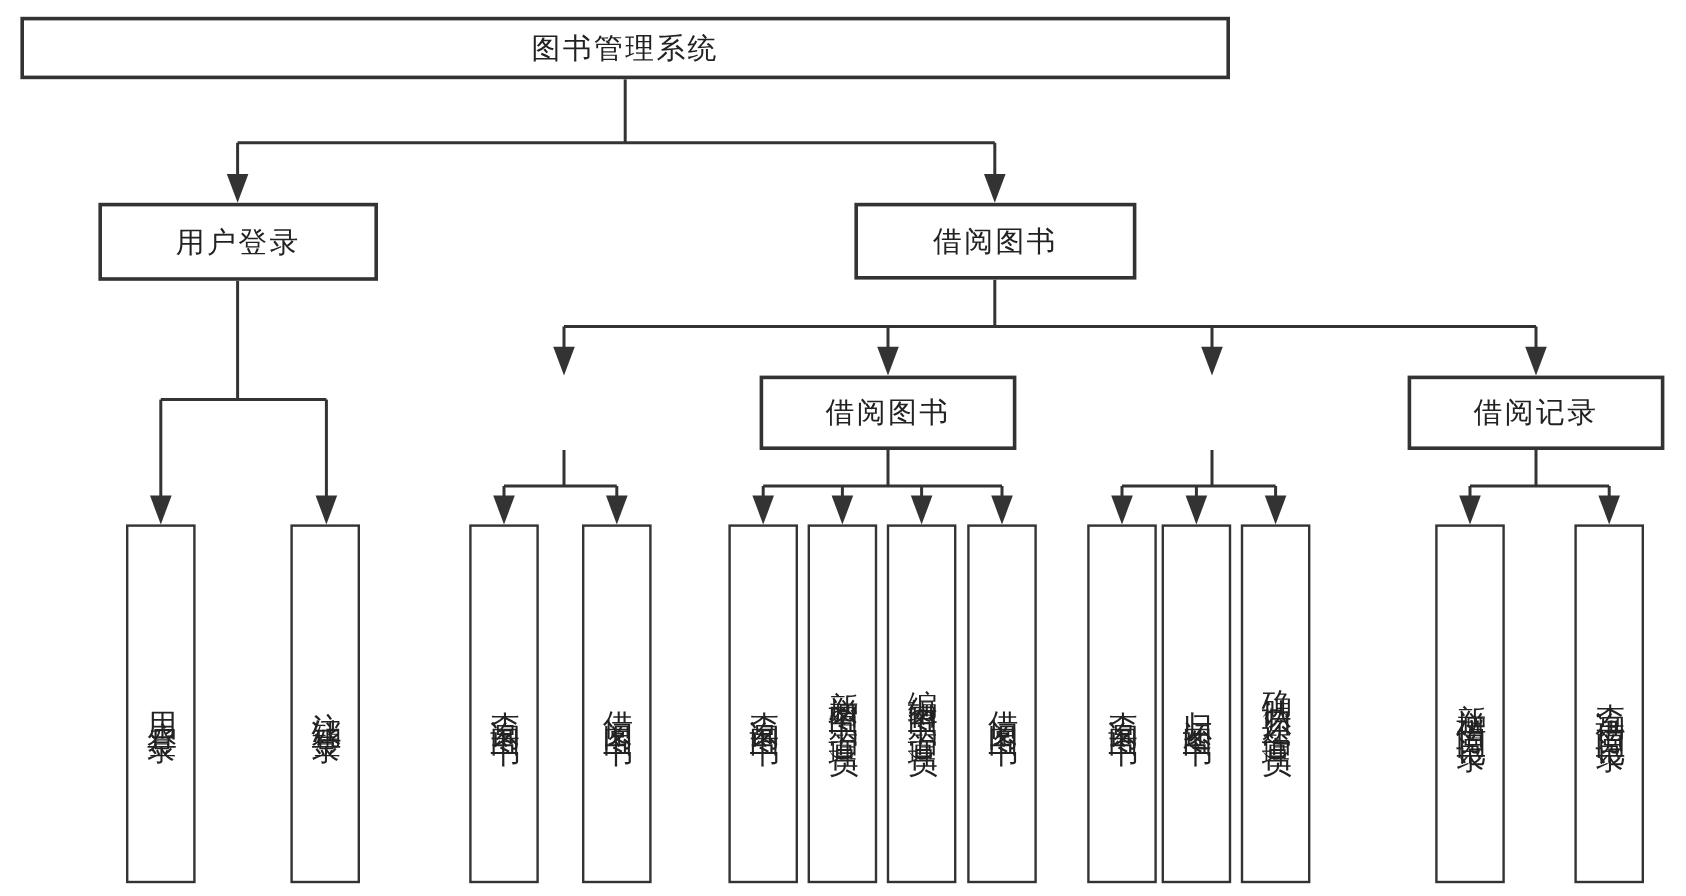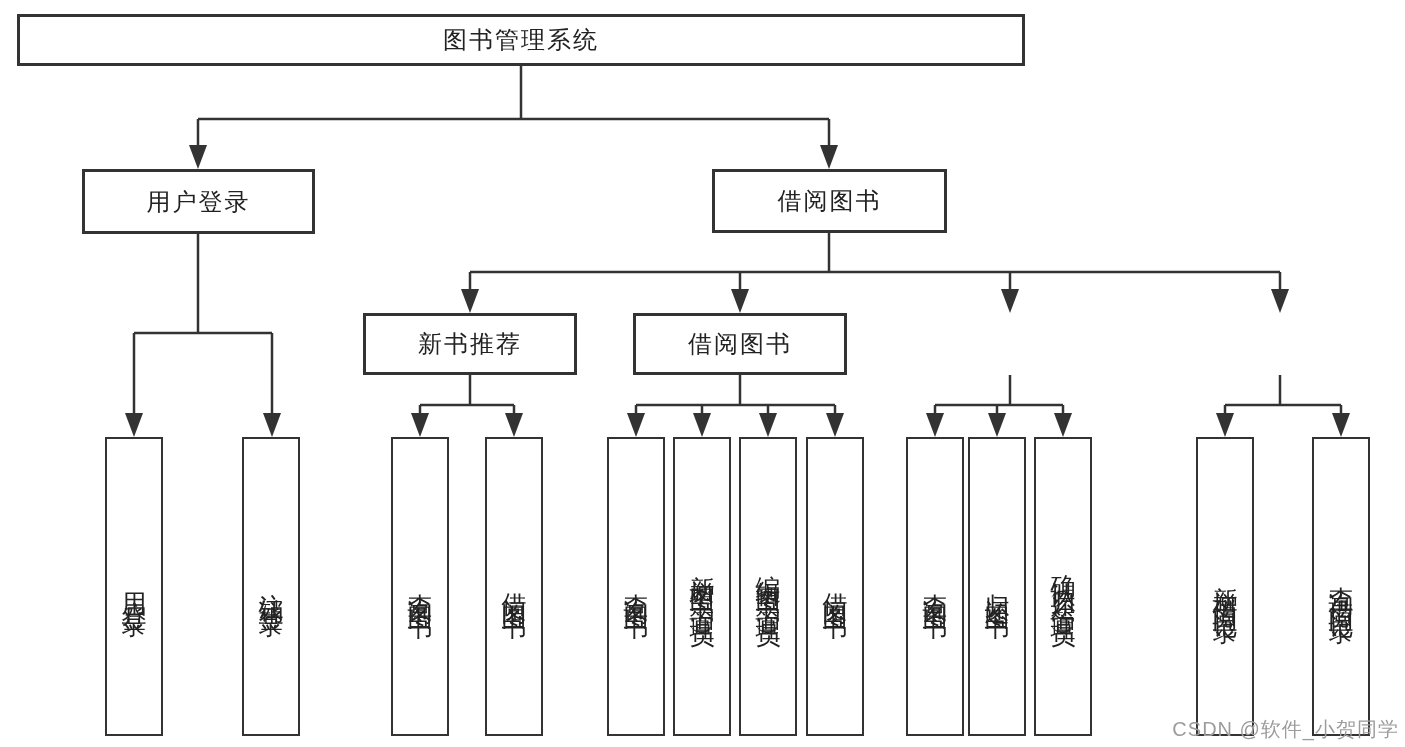--- a/index.html
+++ b/index.html
@@ -100,25 +100,25 @@
     <span>图书管理系统</span>
   </div>
 
   <div class="hbox" style="left:82px;top:169px;width:233px;height:65px">
     <span>用户登录</span>
   </div>
   <div class="hbox" style="left:712px;top:169px;width:235px;height:64px">
     <span>借阅图书</span>
   </div>
 
-  <div class="hbox" style="left:363px;top:313px;width:214px;height:62px">
-    <span>新书推荐</span>
-  </div>
   <div class="hbox" style="left:633px;top:313px;width:214px;height:62px">
     <span>借阅图书</span>
+  </div>
+  <div class="hbox" style="left:1173px;top:313px;width:214px;height:62px">
+    <span>借阅记录</span>
   </div>
 
   <div class="vbox" style="left:105px">
     <span>用户登录</span>
   </div>
   <div class="vbox" style="left:242px">
     <span>注销登录</span>
   </div>
 
   <div class="vbox" style="left:391px">
@@ -151,14 +151,13 @@
     <span>确认归还（管理员）</span>
   </div>
 
   <div class="vbox" style="left:1196px">
     <span>新增借阅记录</span>
   </div>
   <div class="vbox" style="left:1312px">
     <span>查询借阅记录</span>
   </div>
 
-  <div class="watermark">CSDN @软件_小贺同学</div>
 </div>
 
 </body></html>

